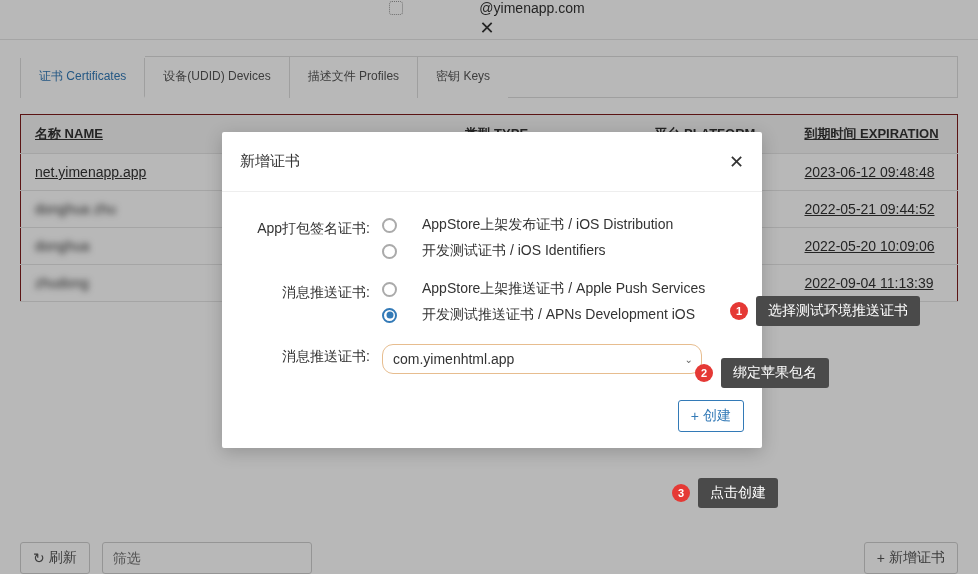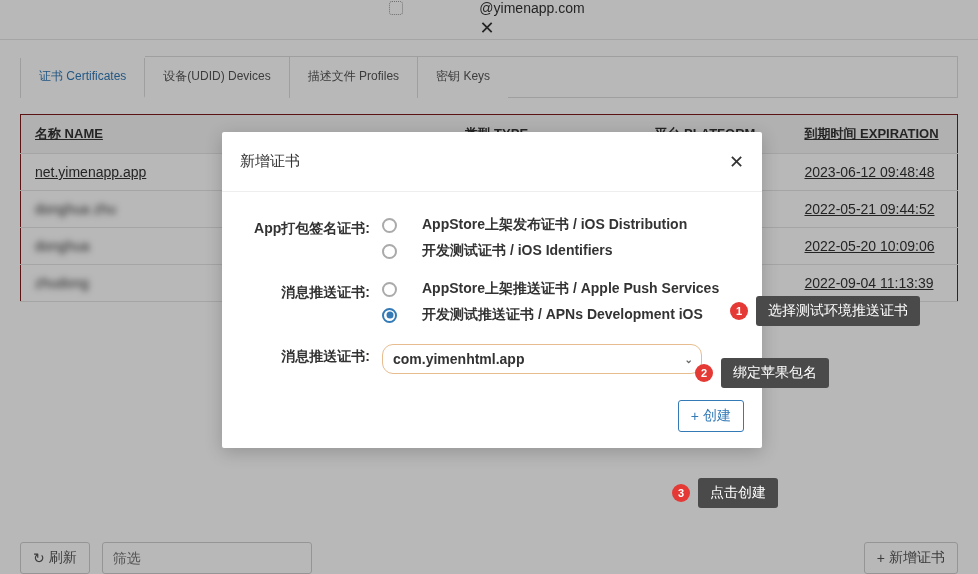--- a/index.html
+++ b/index.html
@@ -73,21 +73,21 @@
       position: absolute; left: 222px; top: 132px; width: 540px;
       background: #fff; box-shadow: 0 4px 18px rgba(0,0,0,0.2);
       border-radius: 2px; overflow: visible;
     }
     .modal-header {
       height: 60px; display: flex; align-items: center; justify-content: space-between;
       padding: 0 18px; border-bottom: 1px solid #eee; font-size: 15px; color: #333;
     }
     .modal-close { font-size: 18px; color: #333; cursor: pointer; }
 
-    .modal-body { padding: 24px 22px 4px 0; font-weight: bold; }
+    .modal-body { padding: 24px 22px 4px 0; }
 
     .form-row { display: flex; align-items: flex-start; margin-bottom: 12px; }
     .form-label {
       width: 160px; min-width:160px; text-align: right; padding-right: 12px; padding-top: 4px;
       font-size: 14px; color: #333;
     }
     .form-value { flex: 1; font-size: 14px; color: #333; }
     .radio-line { display: flex; align-items: center; gap: 25px; margin-bottom: 8px; }
 
     .radio-circle {

